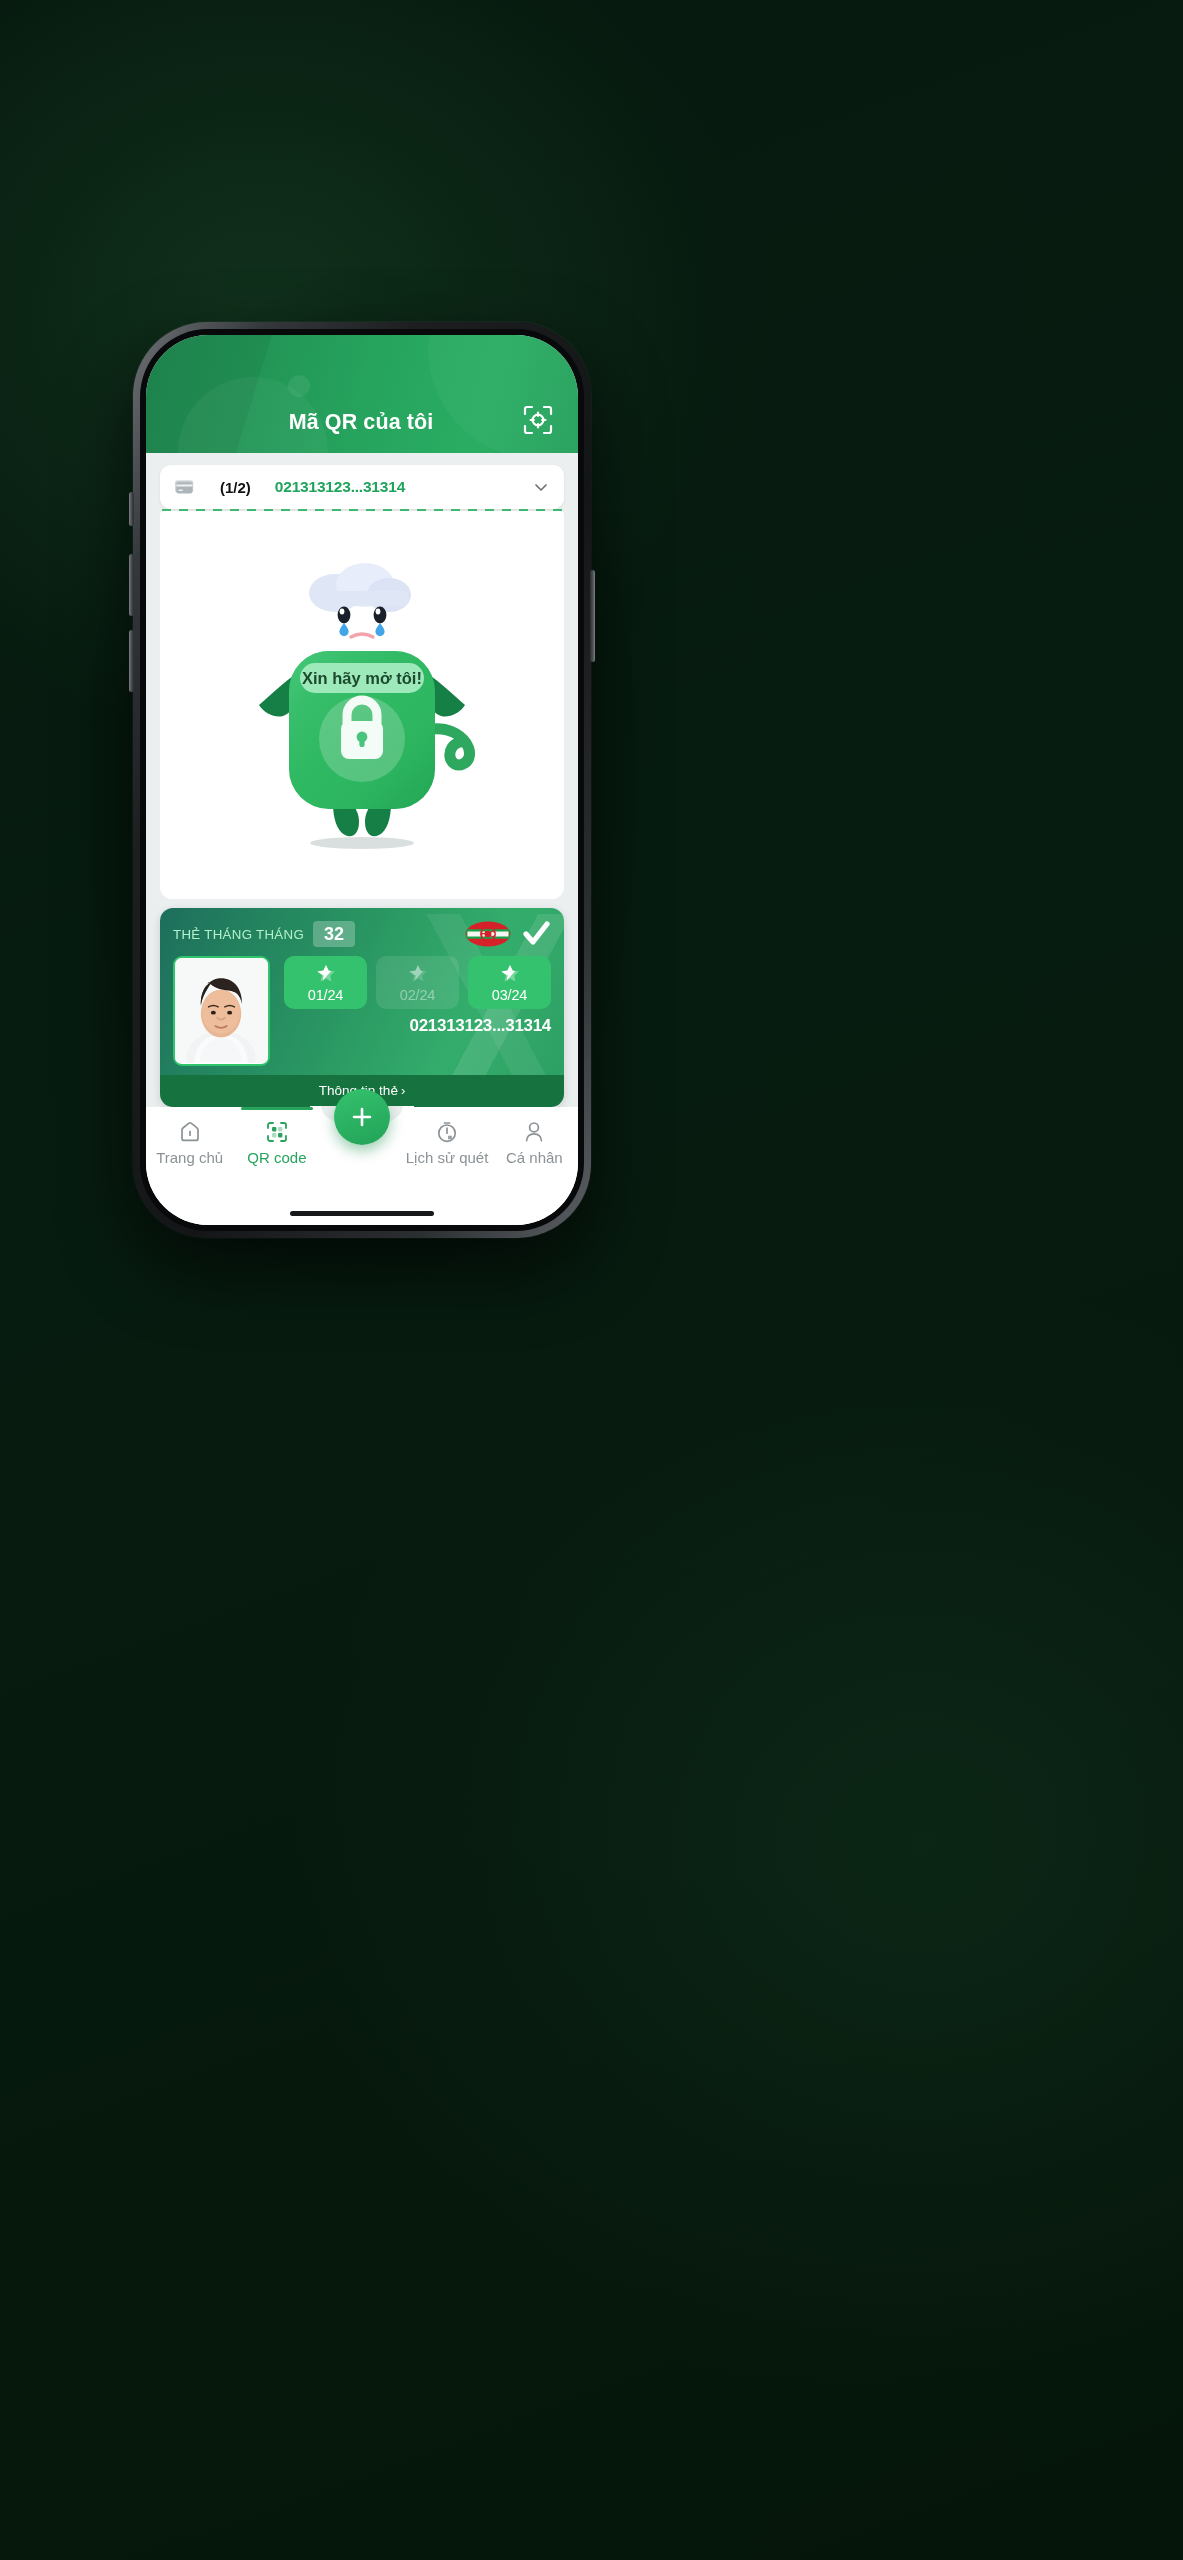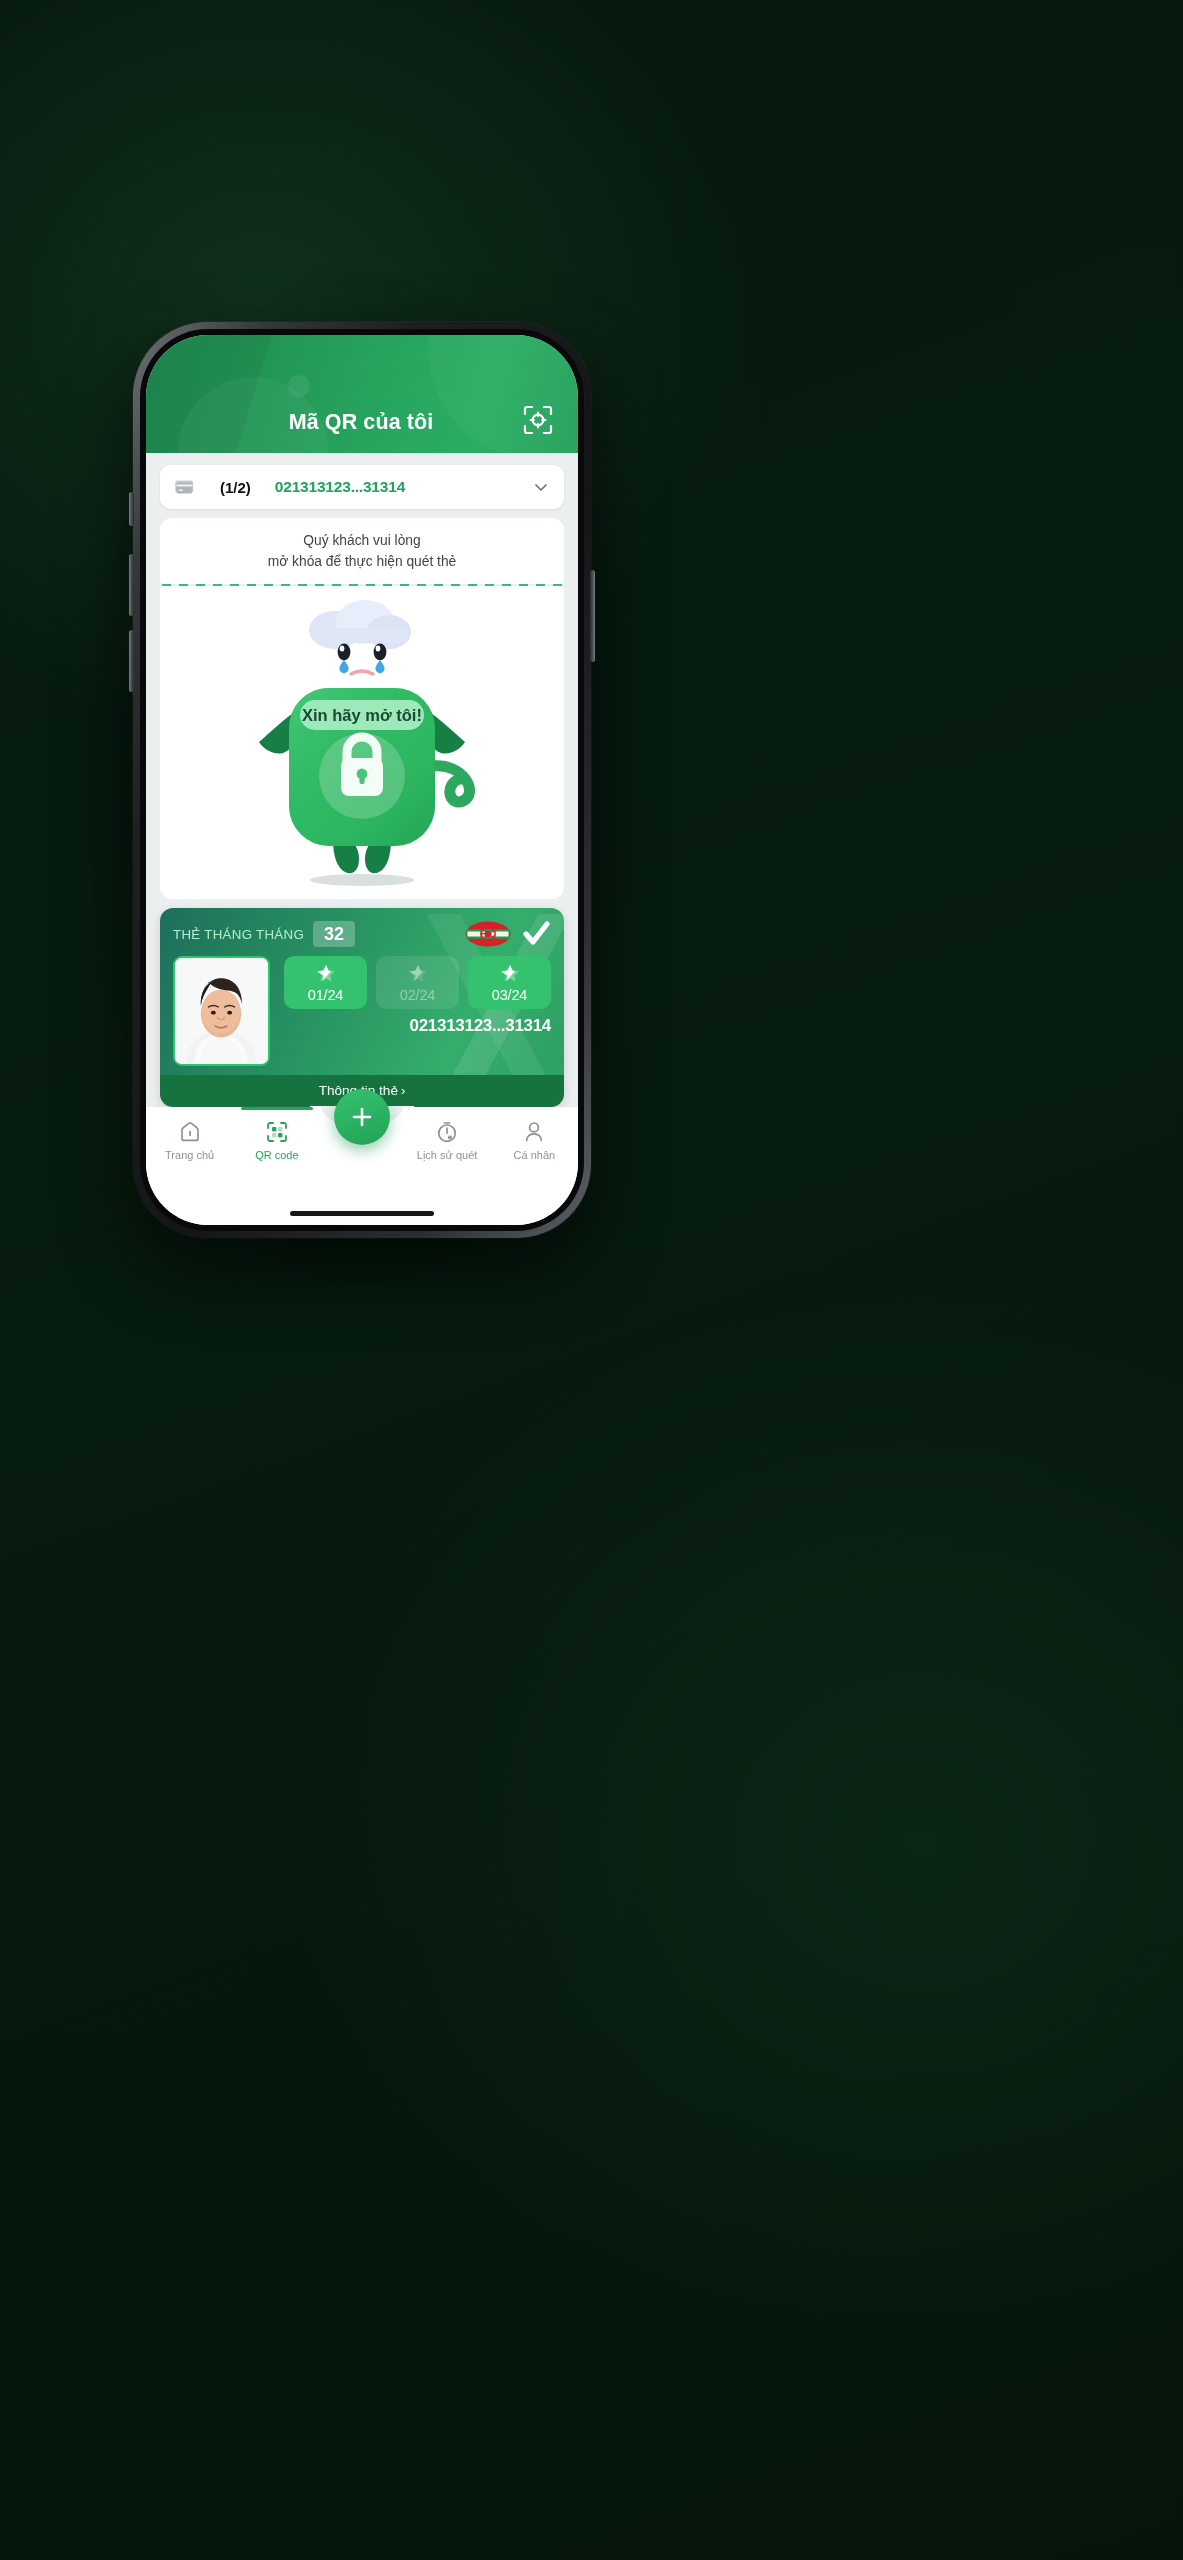--- a/index.html
+++ b/index.html
@@ -310,21 +310,21 @@
     transform: translateX(-50%);
     top: -1px;
     width: 104px; height: 30px;
     background: radial-gradient(ellipse 58px 30px at 50% 0%, #eceff0 0 70%, #ffffff 71%);
   }
   .nav-item {
     flex: 1;
     text-align: center;
     position: relative;
     color: #8b9296;
-    font-size: 11px;
+    font-size: 15px;
   }
   .nav-item.spacer { flex: 0.95; }
   .nav-item.active { color: #27a35c; }
   .nav-indicator {
     position: absolute;
     top: -12px;
     left: 50%;
     transform: translateX(-50%);
     width: 72px; height: 3px;
     border-radius: 2px;
@@ -405,24 +405,20 @@
             </div>
             <span class="cs-count">(1/2)</span>
             <span class="cs-number">021313123...31314</span>
             <div class="cs-chev">
               <svg viewBox="0 0 18 18" fill="none" stroke="#6b7478" stroke-width="1.7" stroke-linecap="round" stroke-linejoin="round">
                 <path d="M4 7l5 5 5-5"></path>
               </svg>
             </div>
           </div>
 
-          <div class="unlock-panel">
-            <div class="unlock-line">Quý khách vui lòng</div>
-            <div class="unlock-line">mở khóa để thực hiện quét thẻ</div>
-          </div>
           <div class="dash-sep"></div>
 
           <div class="mascot-panel">
             <svg class="mascot-svg" viewBox="0 0 250 300" fill="none">
 
               <g>
                 <ellipse cx="98" cy="42" rx="26" ry="19" fill="#dfe6f5"></ellipse>
                 <ellipse cx="128" cy="34" rx="29" ry="22" fill="#e7edfa"></ellipse>
                 <ellipse cx="152" cy="44" rx="22" ry="17" fill="#dbe3f4"></ellipse>
                 <rect x="76" y="40" width="96" height="15" rx="7.5" fill="#dfe6f5"></rect>

